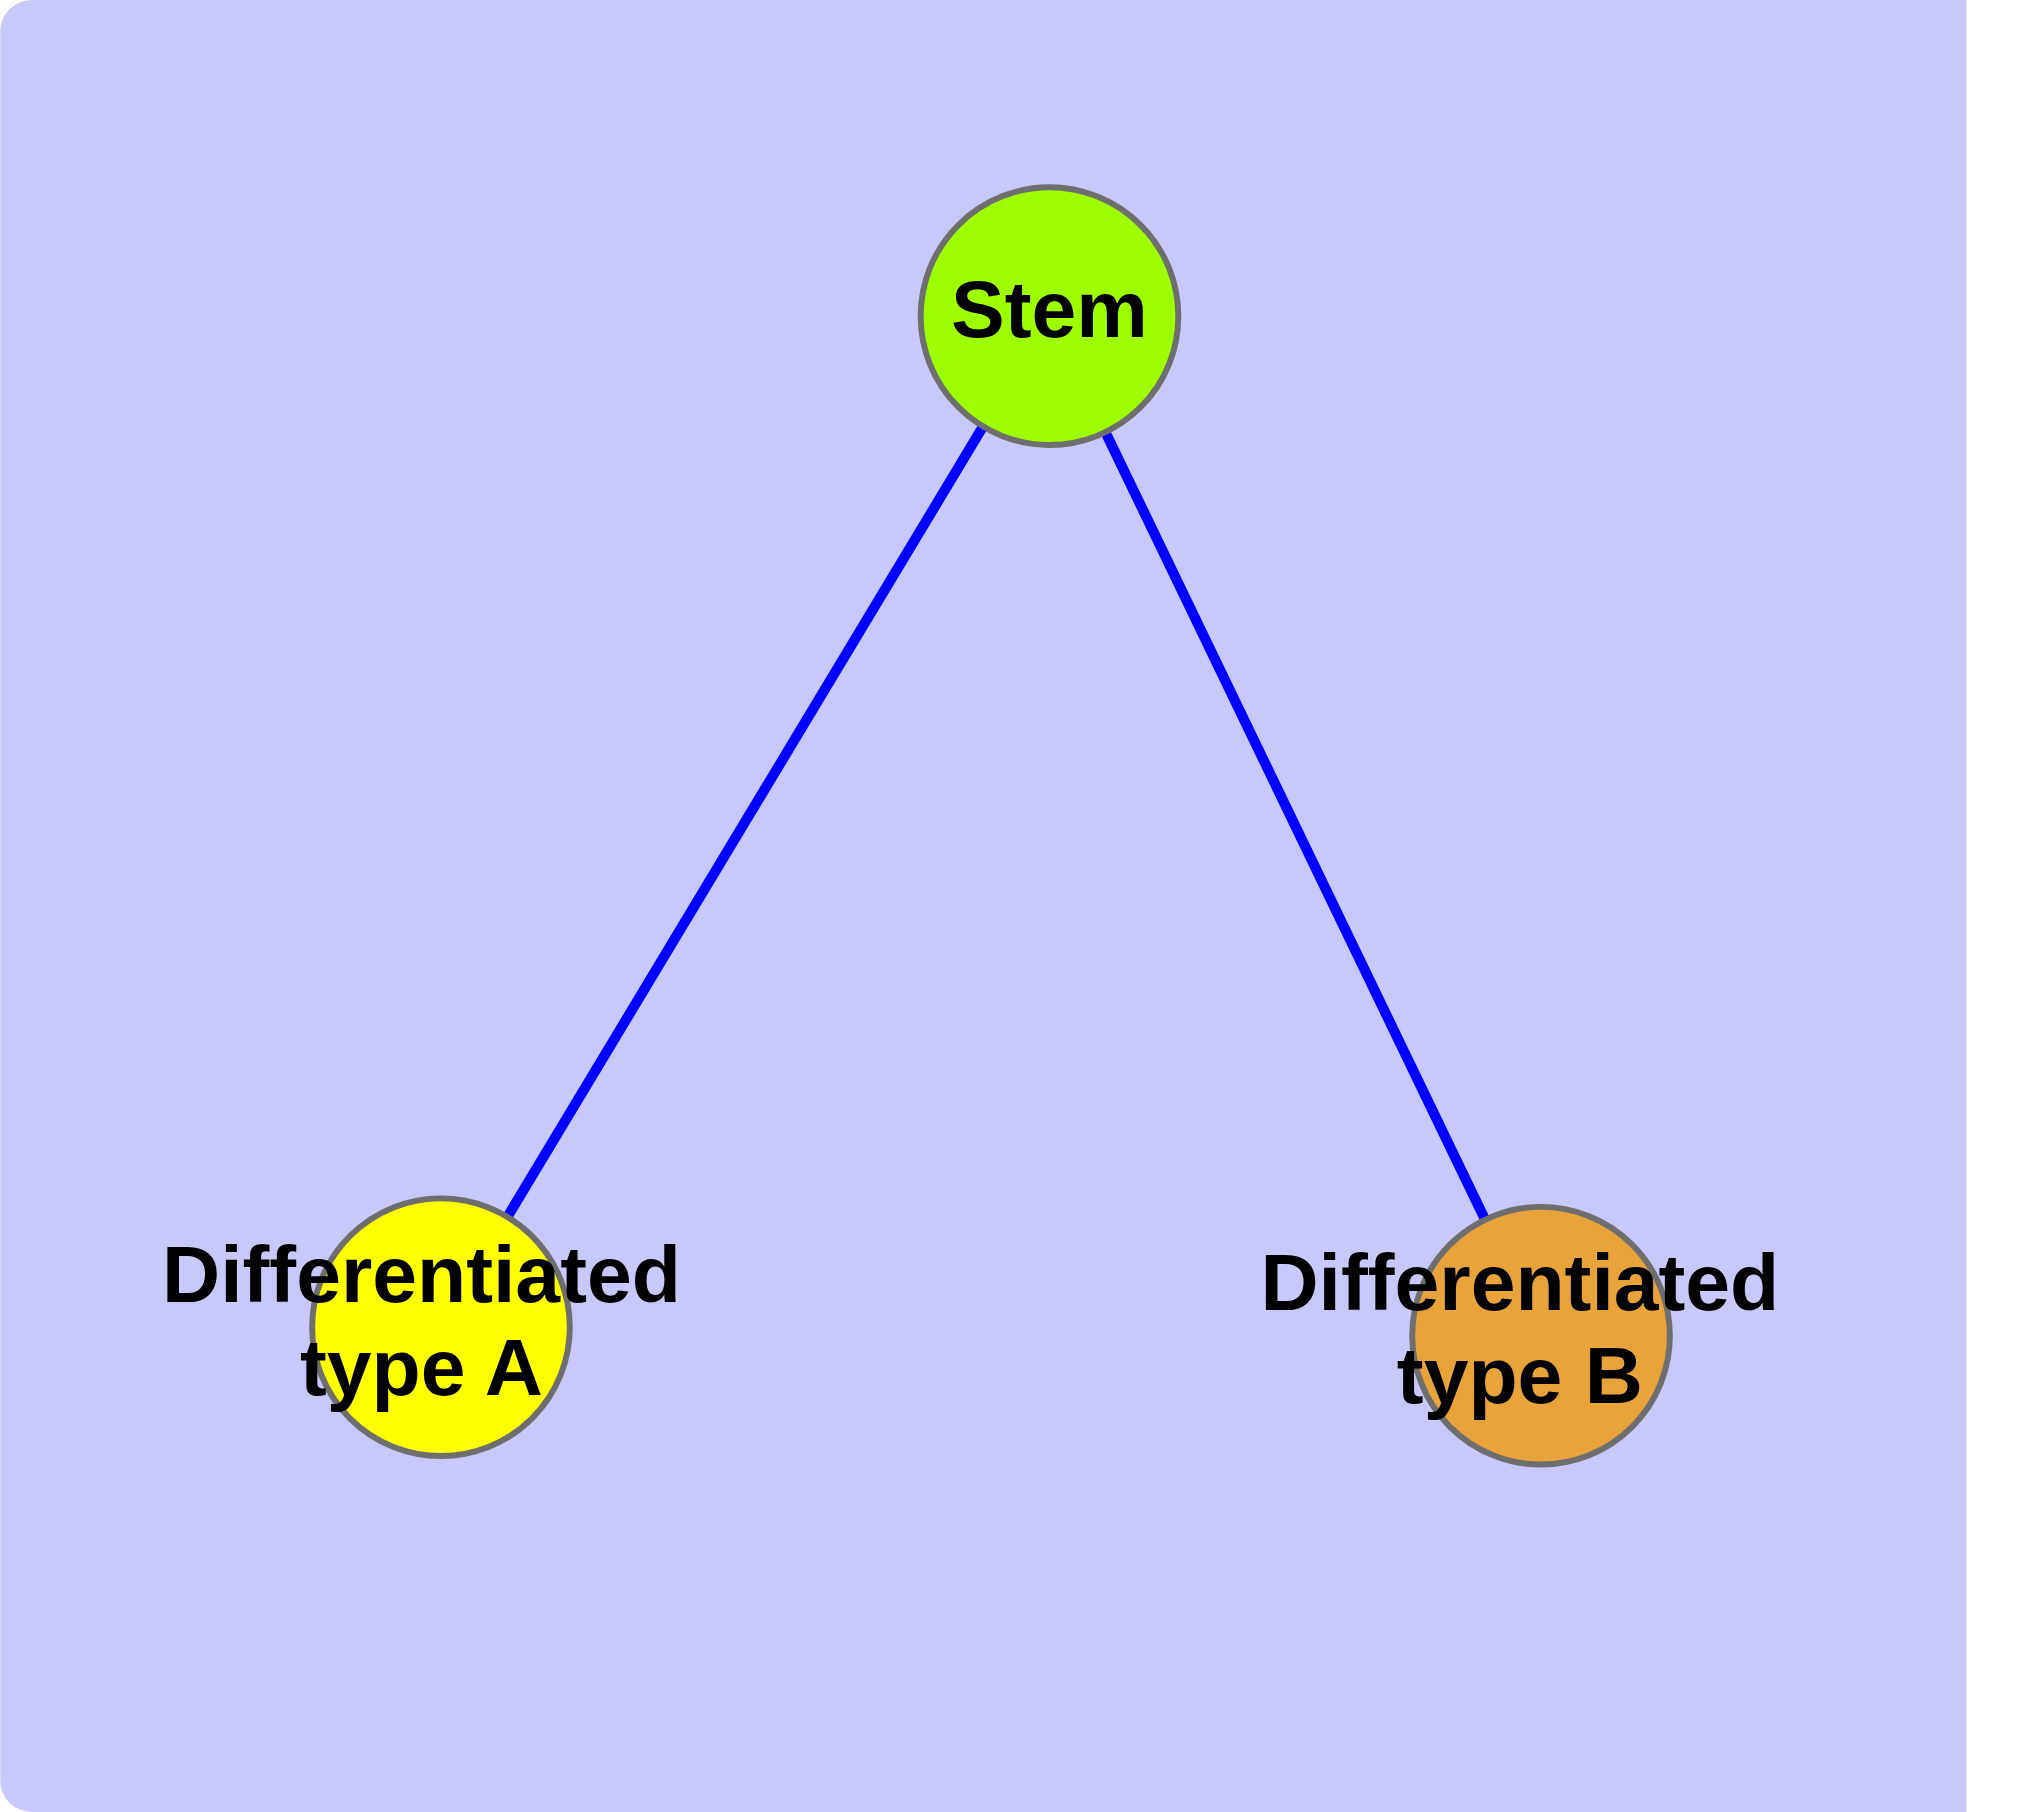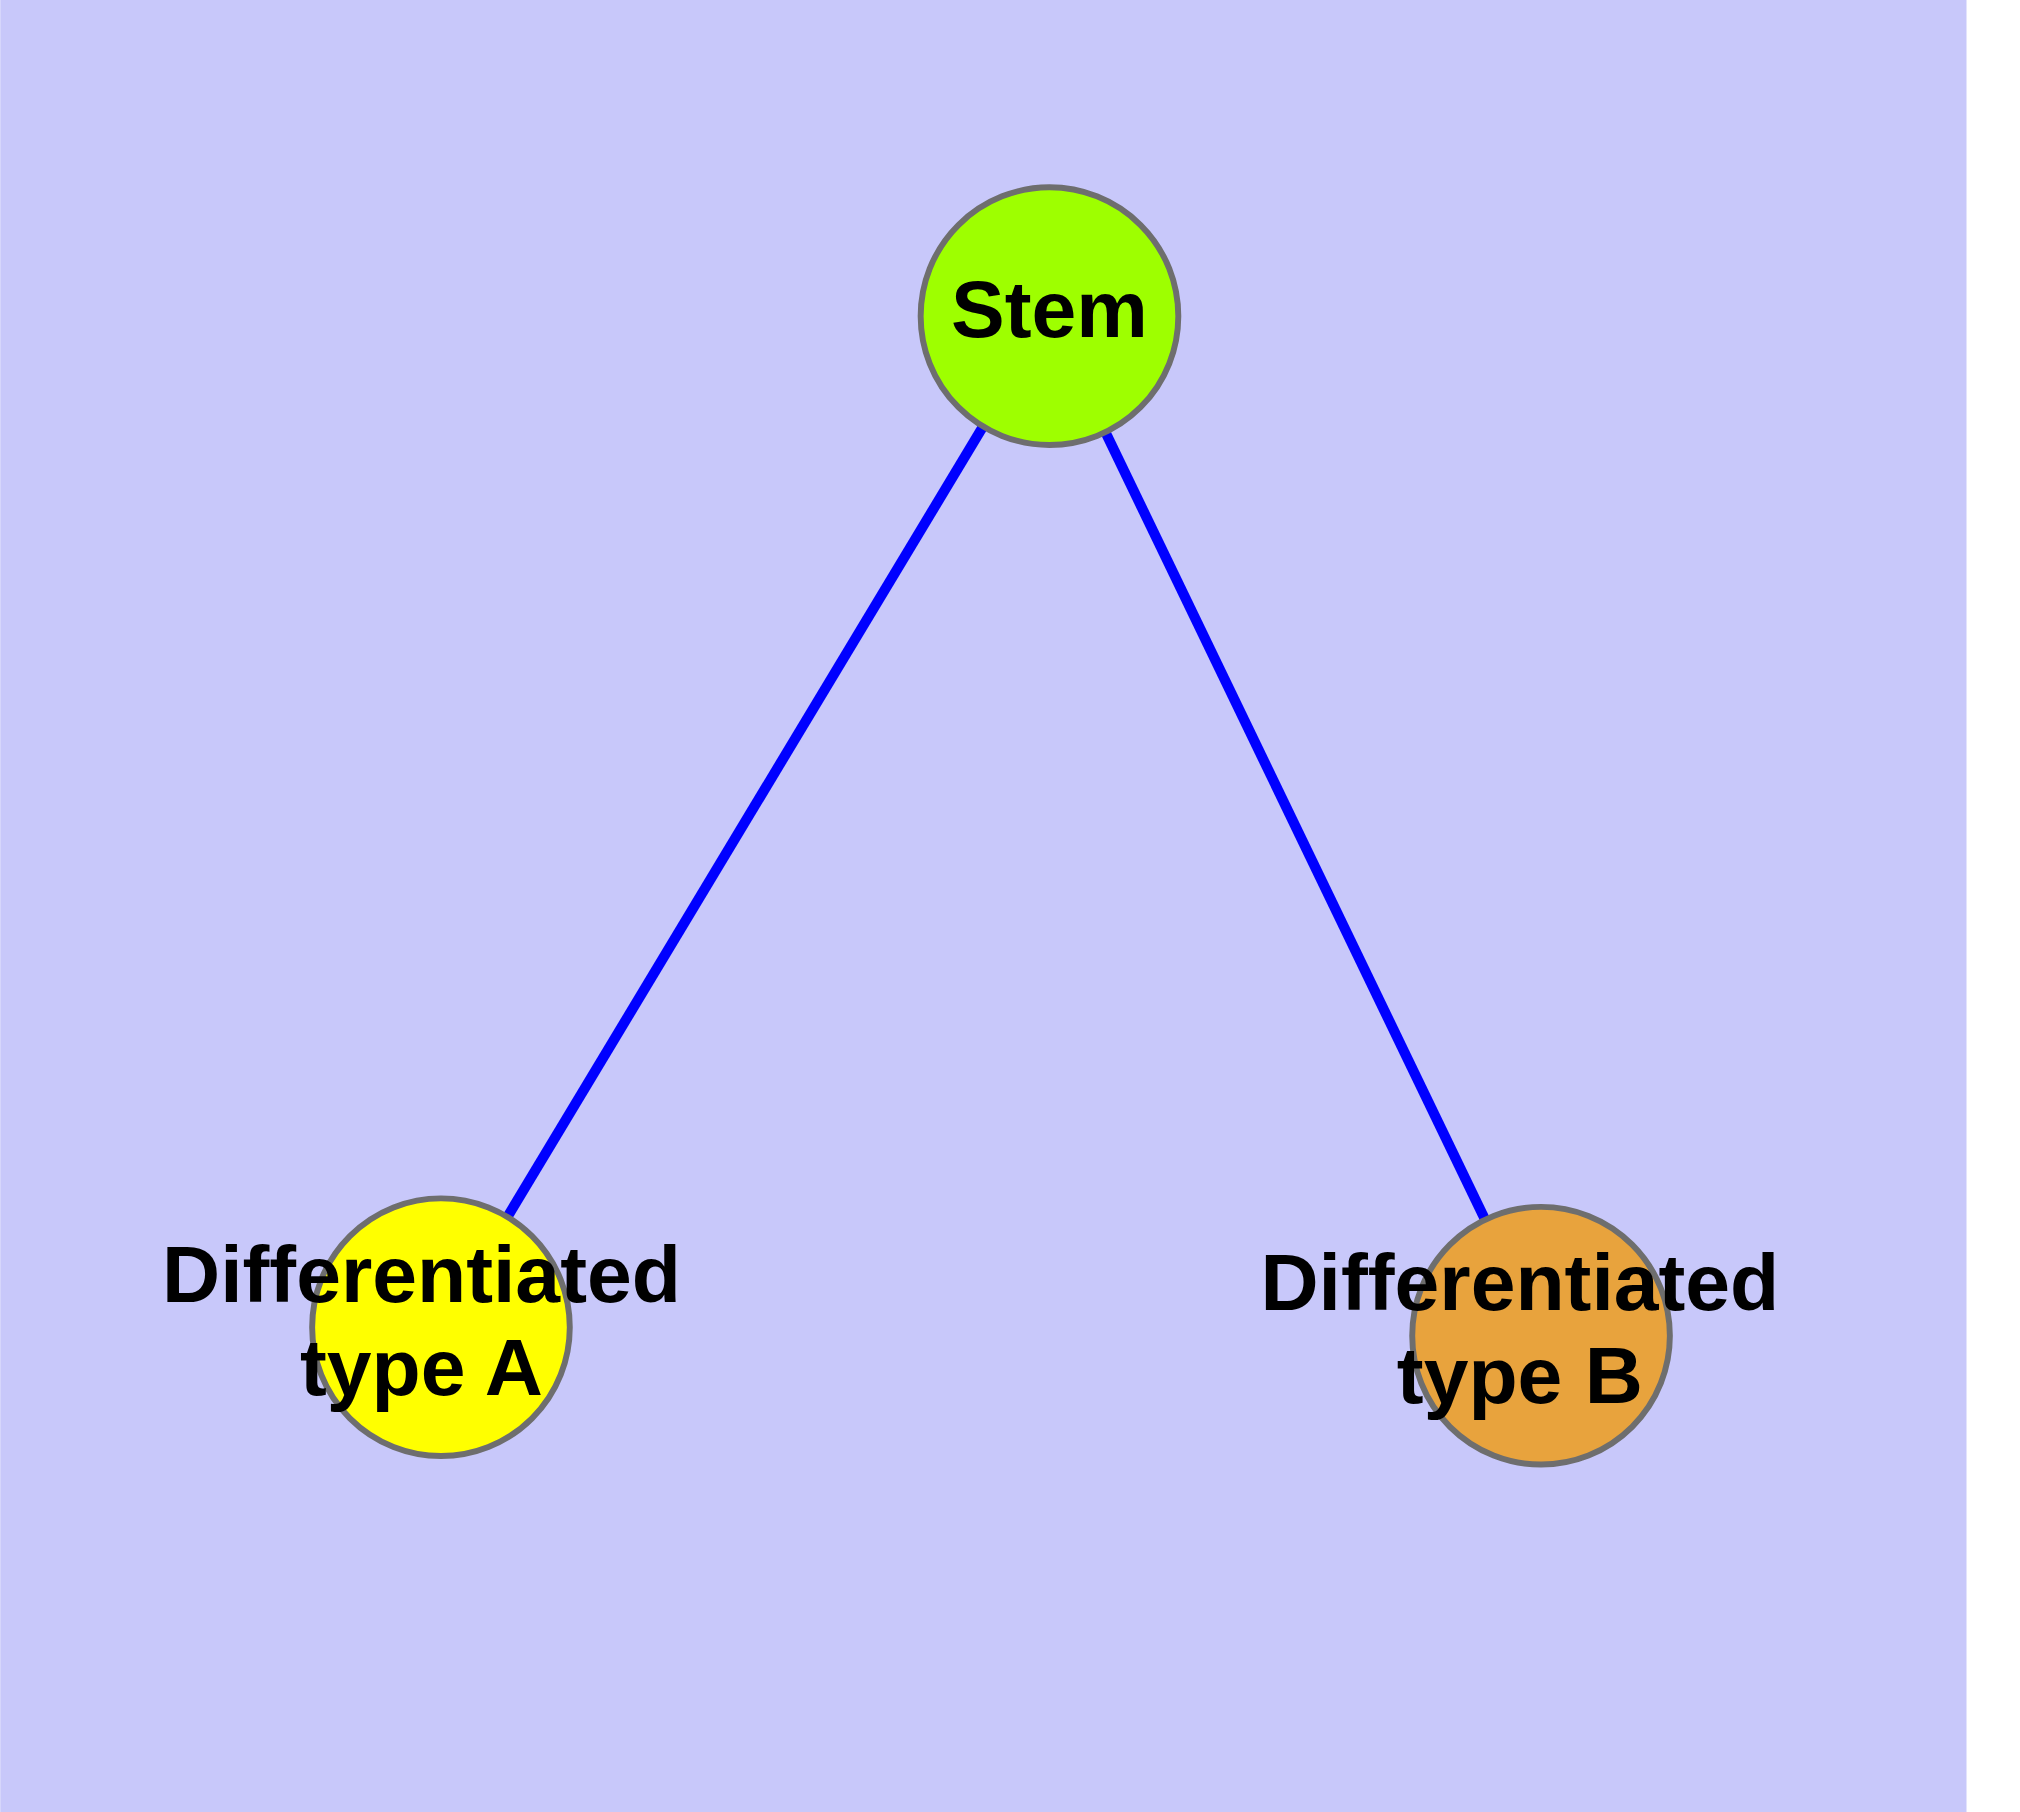--- a/index.html
+++ b/index.html
@@ -6,20 +6,21 @@
     margin: 0;
     padding: 0;
     background: #ffffff;
   }
   #canvas {
     position: relative;
     width: 2021px;
     height: 1812px;
     overflow: hidden;
     font-family: "Liberation Sans", sans-serif;
+    border-radius: 32px;
   }
   #graph-svg {
     position: absolute;
     top: 0;
     left: 0;
     width: 2021px;
     height: 1812px;
     display: block;
   }
   .node-label {

